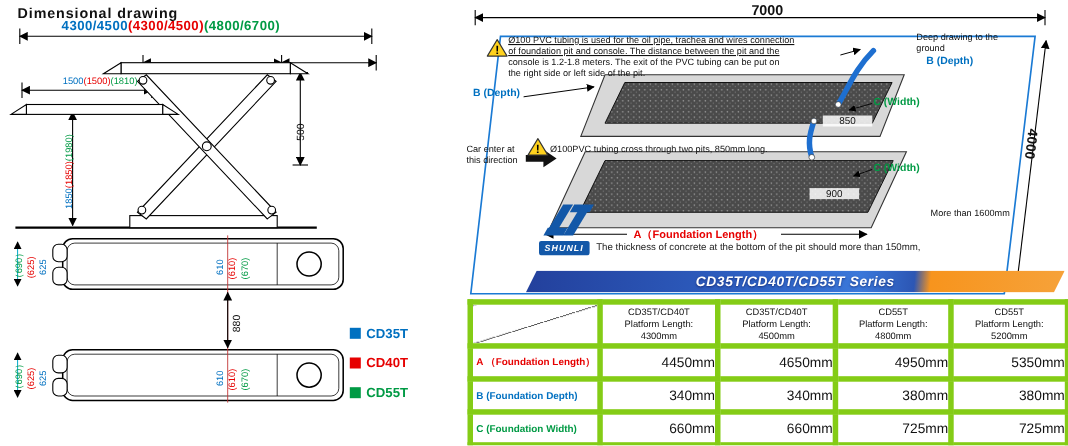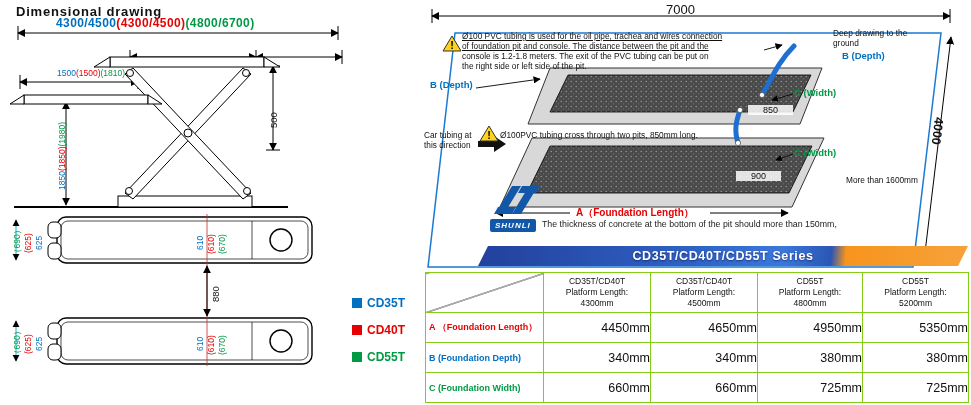--- a/index.html
+++ b/index.html
@@ -18,26 +18,26 @@
   .legend-row{display:flex;align-items:center;margin-bottom:13px;font-size:12px;font-weight:bold}
   .sq{display:inline-block;width:10px;height:10px;margin-right:5px}
   .note{font-size:8.3px;line-height:10px;color:#111}
   .note .ul{text-decoration:underline}
   .lbl-blue{color:#0070c0;font-weight:bold;font-size:9.5px}
   .lbl-green{color:#009a44;font-weight:bold;font-size:9.5px}
   .lbl-red{color:#e60000;font-weight:bold;font-size:10px}
   .dimnum{font-size:9px;background:rgba(255,255,255,.85);padding:0 15px}
   .banner{background:linear-gradient(95deg,#23409c 0%,#2f63c6 45%,#3b78da 62%,#2c56b4 72%,#f7941d 75%,#f6a23a 100%);
           clip-path:polygon(10px 0,100% 0,calc(100% - 10px) 100%,0 100%);
-          color:#fff;font-weight:bold;font-size:12.5px;
+          color:#fff;font-style:italic;font-weight:bold;font-size:12.5px;
           text-align:center;line-height:20px;letter-spacing:.6px;text-shadow:0 1px 2px rgba(0,0,60,.55)}
   .logo-bar{background:#1358a8;color:#fff;font-weight:bold;font-style:italic;font-size:8px;
             padding:2px 5px;border-radius:2px;letter-spacing:1px}
   .ftable{position:absolute;left:425px;top:272px;border-collapse:collapse;table-layout:fixed;background:#fff;width:543px}
-  .ftable td{border:1px solid #84cc16;overflow:hidden;vertical-align:middle}
+  .ftable td{border:5px solid #84cc16;overflow:hidden;vertical-align:middle}
   .ftable .hd{font-size:8.5px;text-align:center;line-height:11px;height:40px;font-weight:normal}
   .ftable .diag{background:linear-gradient(to bottom right,#fff 49.4%,#555 49.4%,#555 50.6%,#fff 50.6%)}
   .ftable .lab{font-size:9px;padding-left:3px;height:30px;font-weight:bold}
   .ftable .val{font-size:12.5px;text-align:right}
 </style>
 </head>
 <body>
 
 <div class="stage">
 
@@ -122,21 +122,21 @@
 
   <span class="abs rot-b" style="left:210px;top:302px">880</span>
 
   <span class="abs rot c-green" style="left:12px;top:358px">（690）</span>
   <span class="abs rot c-red" style="left:23px;top:354px">(625)</span>
   <span class="abs rot c-blue" style="left:34px;top:351px">625</span>
   <span class="abs rot c-blue" style="left:195px;top:351px">610</span>
   <span class="abs rot c-red" style="left:206px;top:355px">(610)</span>
   <span class="abs rot c-green" style="left:217px;top:355px">(670)</span>
 
-  <div class="abs" style="left:352px;top:296px">
+  <div class="abs" style="left:318px;top:296px">
     <div class="legend-row">
         <span class="sq bg-blue"></span>
         <span class="c-blue">CD35T</span>
       </div>
     <div class="legend-row">
         <span class="sq bg-red"></span>
         <span class="c-red">CD40T</span>
       </div>
     <div class="legend-row">
         <span class="sq bg-green"></span>
@@ -183,45 +183,45 @@
     <g transform="translate(23,36)">
       <polygon points="9,0 18,15 0,15" fill="#ffd21e" stroke="#333" stroke-linejoin="round"></polygon>
       <text x="9" y="13" font-size="11" font-weight="bold" text-anchor="middle">!</text>
     </g>
     <g transform="translate(60,126)">
       <polygon points="9,0 18,15 0,15" fill="#ffd21e" stroke="#333" stroke-linejoin="round"></polygon>
       <text x="9" y="13" font-size="11" font-weight="bold" text-anchor="middle">!</text>
     </g>
   </svg>
 
-  <div class="abs" style="left:666px;top:2px;width:46px;text-align:left;font-weight:normal;font-size:13px">7000</div>
+  <div class="abs" style="left:666px;top:2px;width:46px;text-align:right;font-weight:bold;font-size:13px">7000</div>
   <span class="abs" style="left:946px;top:118px;transform:rotate(97deg);transform-origin:left top;font-weight:bold;font-size:12.5px">4000</span>
 
   <div class="abs note" style="left:462px;top:31px;width:312px">
     <div class="ul">Ø100 PVC tubing is used for the oil pipe, trachea and wires connection</div>
     <div class="ul">of foundation pit and console. The distance between the pit and the</div>
     <div>console is 1.2-1.8 meters. The exit of the PVC tubing can be put on</div>
     <div>the right side or left side of the pit.</div>
   </div>
 
   <div class="abs note" style="left:833px;top:28px;width:94px;white-space:normal">Deep drawing to the ground</div>
   <div class="abs lbl-blue" style="left:842px;top:50px">B (Depth)</div>
   <div class="abs lbl-blue" style="left:430px;top:79px">B (Depth)</div>
   <div class="abs lbl-green" style="left:794px;top:87px">C (Width)</div>
   <div class="abs lbl-green" style="left:794px;top:147px">C (Width)</div>
   <div class="abs dimnum" style="left:748px;top:105px">850</div>
   <div class="abs dimnum" style="left:736px;top:171px">900</div>
 
   <div class="abs note" style="left:424px;top:130px">
-    <div>Car tubing at</div>
+    <div>Car enter at</div>
     <div>this direction</div>
   </div>
 
   <div class="abs note ul" style="left:500px;top:130px;">Ø100PVC tubing cross through two pits, 850mm long.</div>
-  <div class="abs note" style="left:846px;top:175px">More than 1600mm</div>
+  <div class="abs note" style="left:846px;top:188px">More than 1600mm</div>
   <div class="abs lbl-red" style="left:576px;top:206px">A（Foundation Length）</div>
 
   <div class="abs" style="left:542px;top:219px;font-size:8.8px;line-height:11px;color:#222">
     <div>The  thickness of concrete at the bottom of the pit should more than 150mm,</div>
   </div>
 
   <svg class="abs" style="left:492px;top:183px" width="54" height="34">
     <polygon points="30,3 48,3 44,10 26,10" fill="#1358a8"></polygon>
     <polygon points="6,26 20,3 29,3 15,26" fill="#1358a8"></polygon>
     <polygon points="20,31 34,8 43,8 29,31" fill="#1358a8"></polygon>

